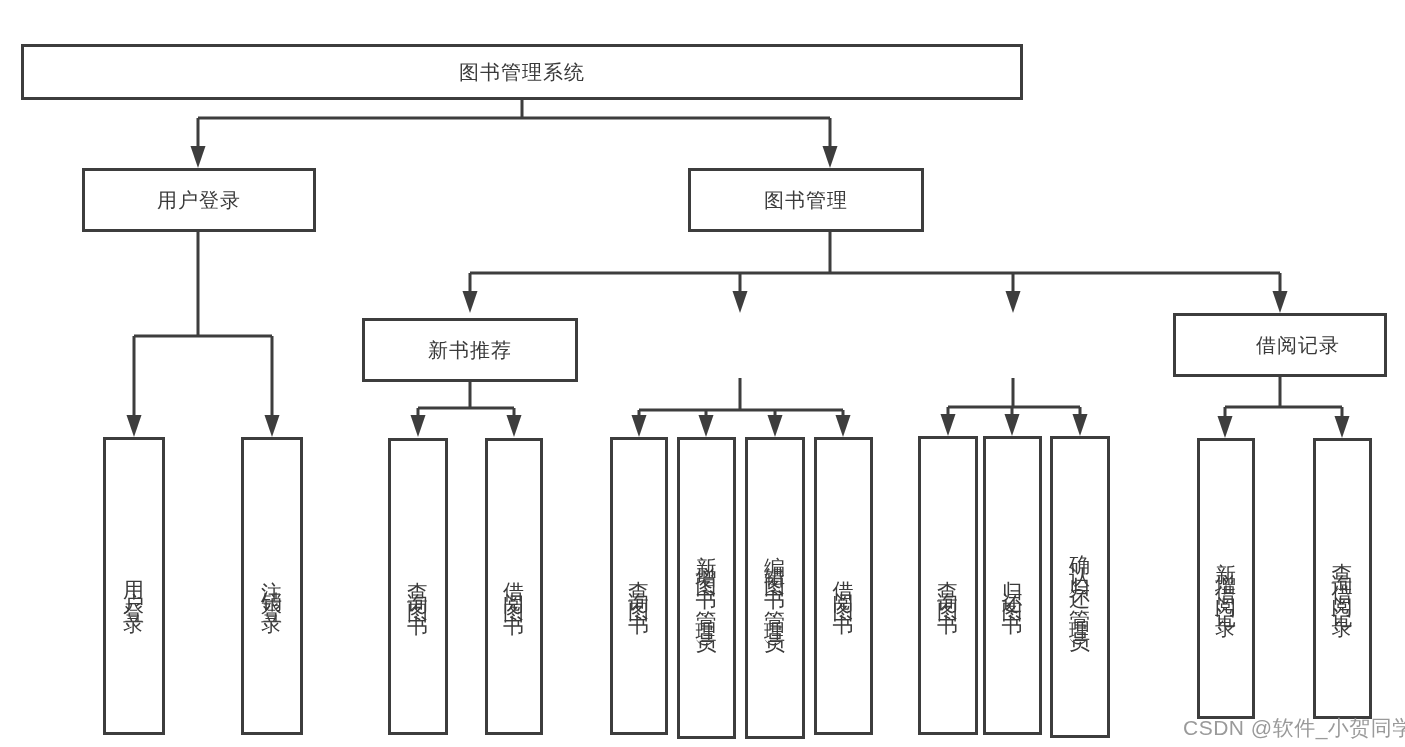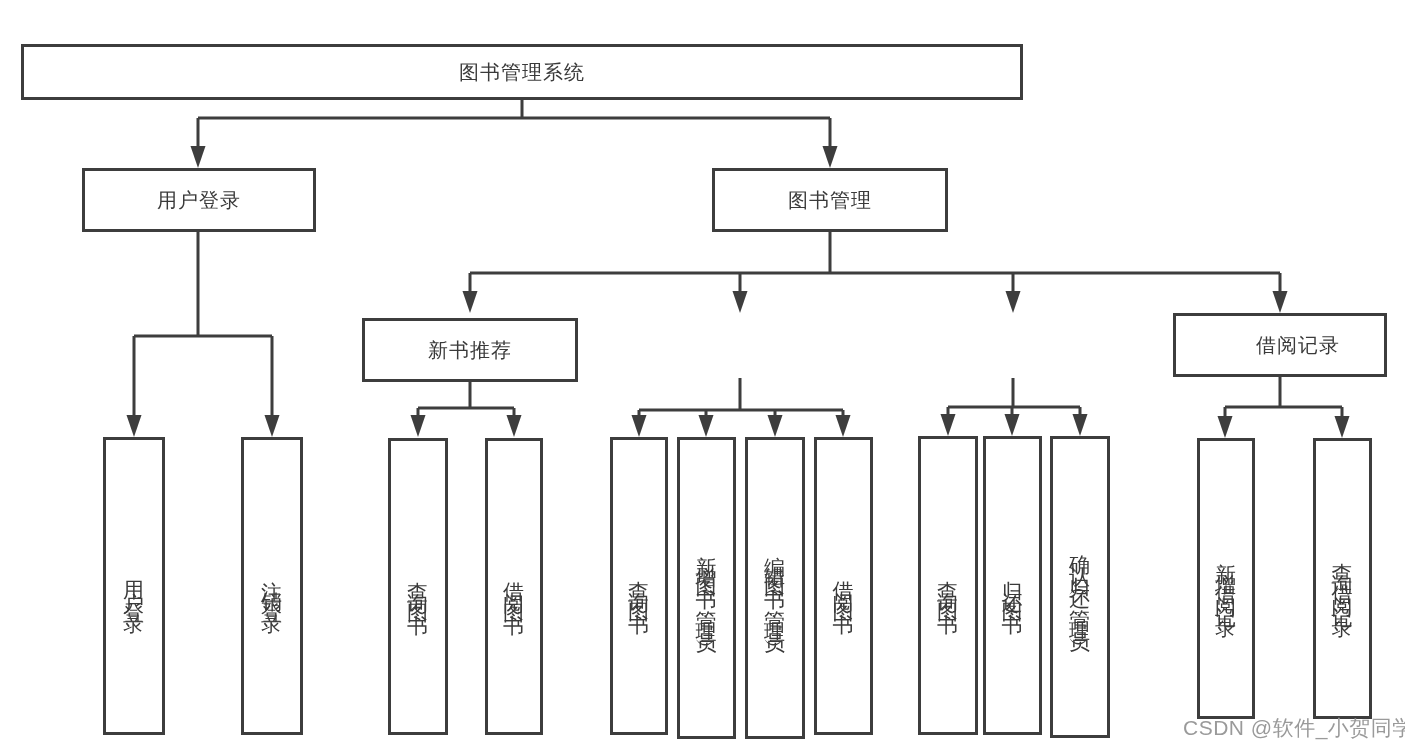--- a/index.html
+++ b/index.html
@@ -84,21 +84,21 @@
     </g>
   </svg>
 
   <div class="node hnode" style="left:21px;top:13px;width:1002px;height:56px;margin-top:31px;">
     <span>图书管理系统</span>
   </div>
 
   <div class="node hnode" style="left:82px;top:168px;width:234px;height:64px;">
     <span>用户登录</span>
   </div>
-  <div class="node hnode" style="left:712px;top:168px;width:236px;height:64px;">
+  <div class="node hnode" style="left:688px;top:168px;width:236px;height:64px;">
     <span>图书管理</span>
   </div>
 
   <div class="node hnode" style="left:362px;top:318px;width:216px;height:64px;">
     <span>新书推荐</span>
   </div>
   <div class="node hnode" style="left:1173px;top:313px;width:214px;height:64px;padding-left:36px;">
     <span>借阅记录</span>
   </div>
 

